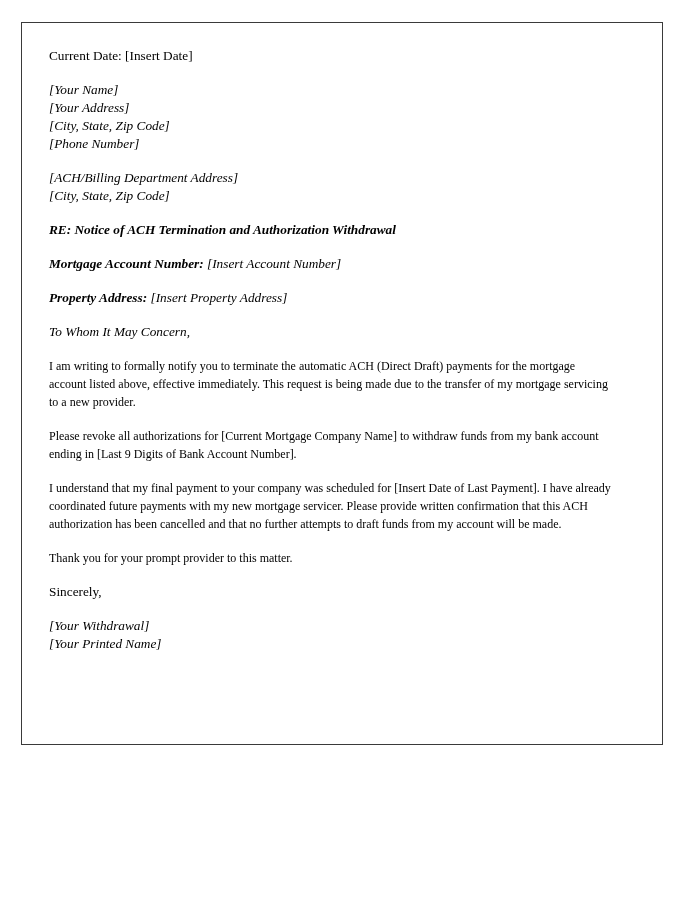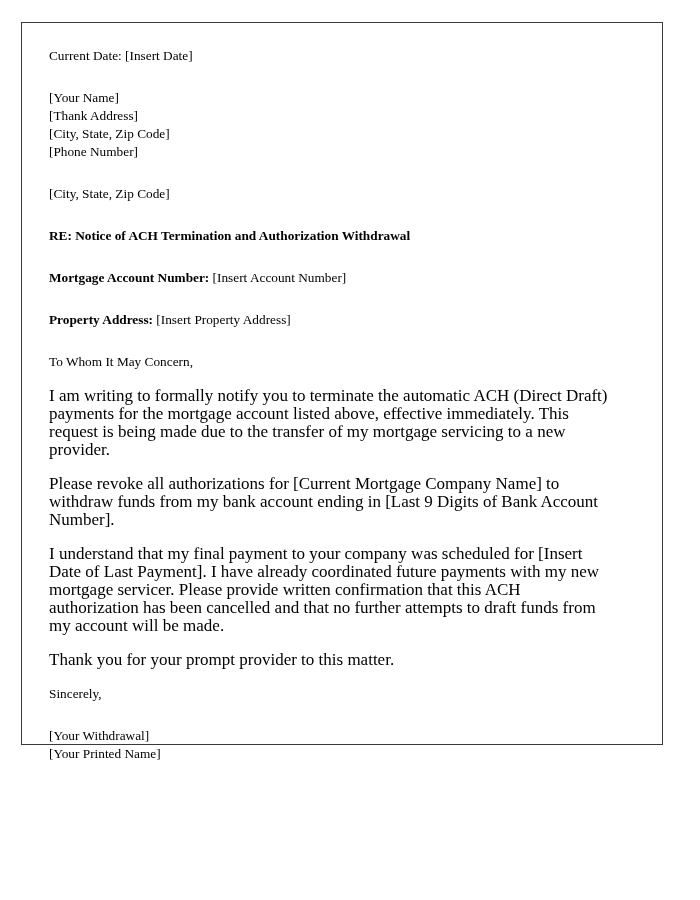--- a/index.html
+++ b/index.html
@@ -39,27 +39,28 @@
   .line {
     font-size: 13.3px;
     line-height: 18px;
     color: #000000;
     white-space: pre-wrap;
   }
   .block {
     margin: 0;
   }
   .gap-block {
-    margin-top: 24px;
+    margin-top: 16px;
+    font-style: italic;
   }
   .gap-para {
     margin-top: 16px;
   }
   .para {
-    font-size: 17px;
+    font-size: 12px;
     line-height: 18px;
     text-align: left;
     margin: 0;
     color: #000000;
   }
   .bold {
     font-weight: bold;
   }
   .subject-line {
     font-size: 13.3px;
@@ -77,26 +78,27 @@
 <body>
 
 <div class="page">
   <div class="letter-frame">
     <div class="letter-body">
 
       <div class="line block">Current Date: [Insert Date]</div>
 
       <div class="gap-block">
         <div class="line">[Your Name]</div>
-        <div class="line">[Thank Address]</div>
+        <div class="line">[Your Address]</div>
         <div class="line">[City, State, Zip Code]</div>
         <div class="line">[Phone Number]</div>
       </div>
 
       <div class="gap-block">
+        <div class="line">[ACH/Billing Department Address]</div>
         <div class="line">[City, State, Zip Code]</div>
       </div>
 
       <div class="gap-block">
         <div class="subject-line">RE: Notice of ACH Termination and Authorization Withdrawal</div>
       </div>
 
       <div class="gap-block">
         <div class="field-line"><span class="bold">Mortgage Account Number:</span><span> </span><span>[Insert Account Number]</span></div>
       </div>

